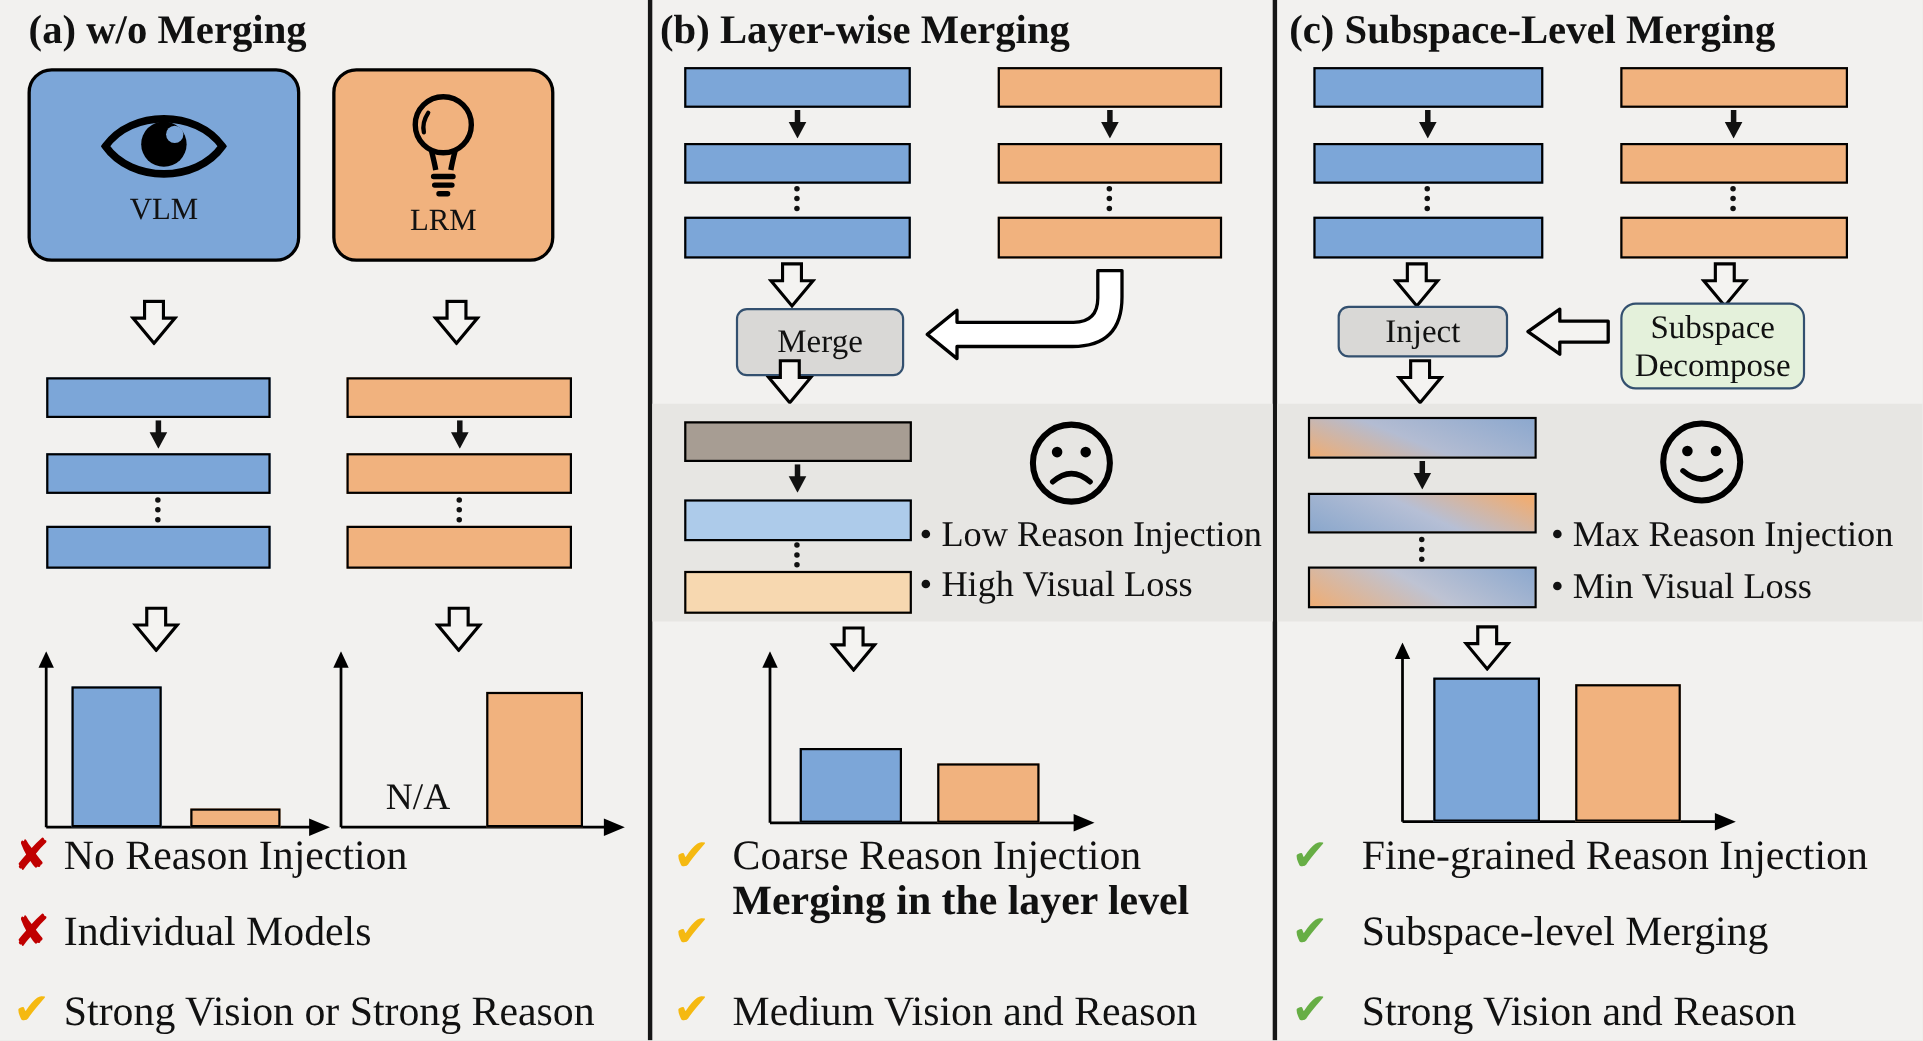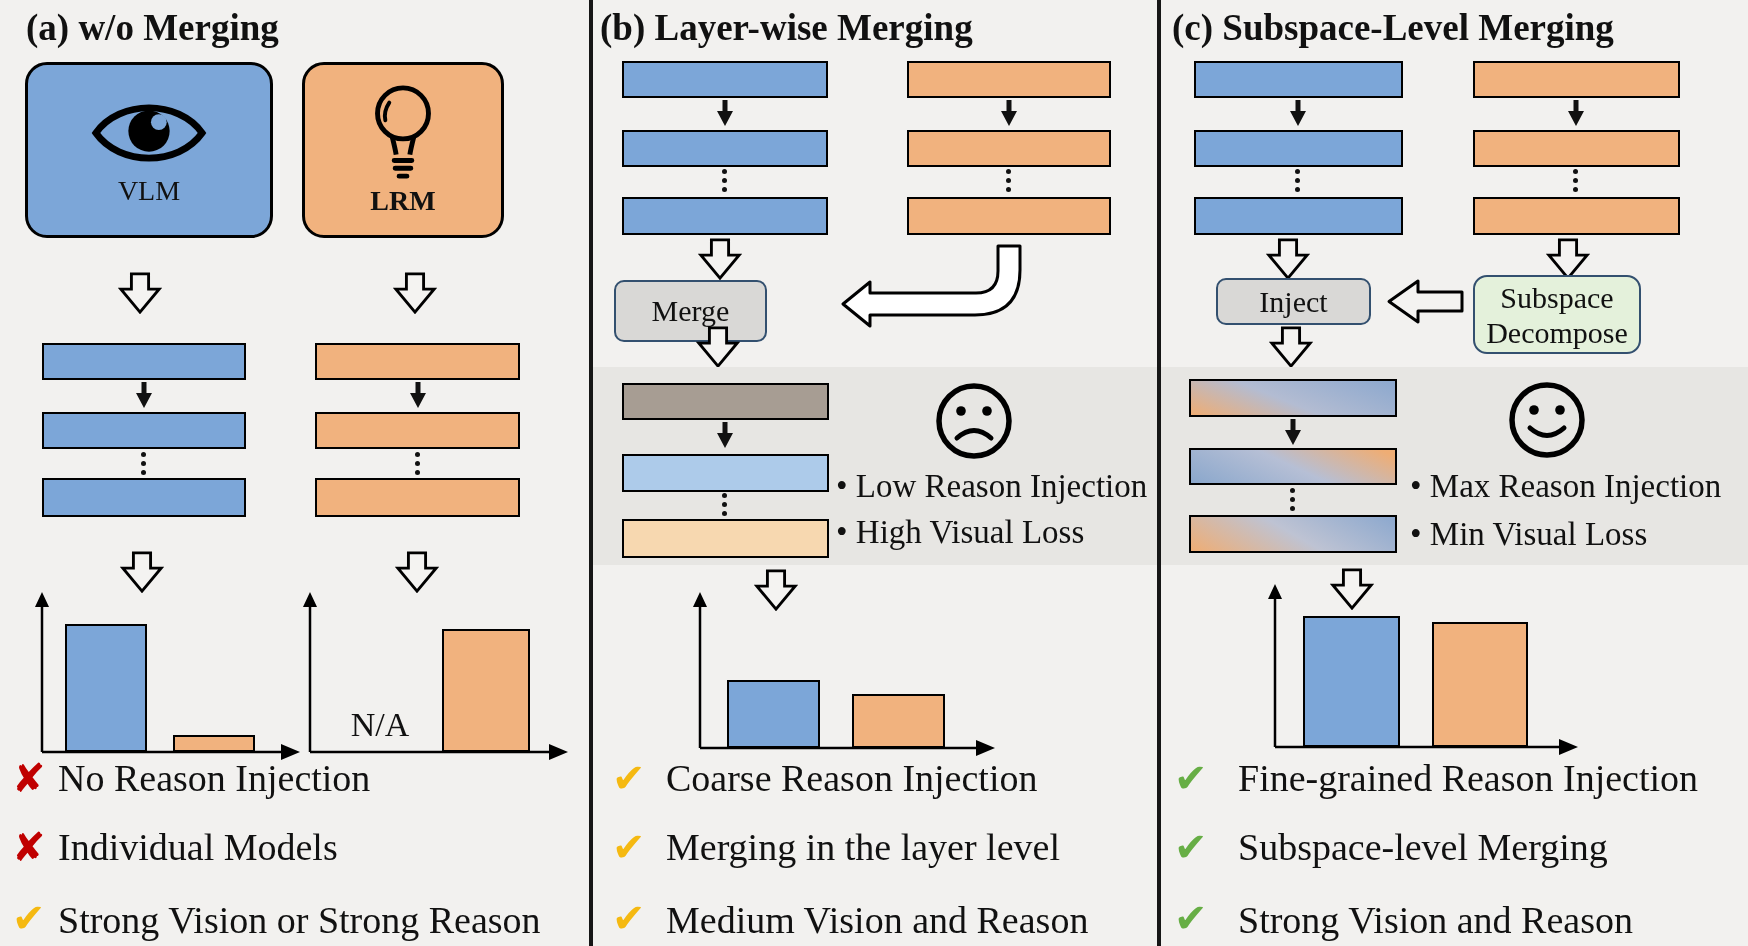--- a/index.html
+++ b/index.html
@@ -51,21 +51,21 @@
     <span>
       <svg width="118" height="80" viewBox="0 0 120 80">
         <path d="M6 40 C30 6 90 6 114 40 C90 74 30 74 6 40 Z" fill="none" stroke="#000" stroke-width="7"></path>
         <circle cx="60" cy="38" r="21" fill="#000"></circle>
         <circle cx="70" cy="29" r="8" fill="#7CA6D8"></circle>
       </svg>
     </span>
     <span class="mlabel">VLM</span>
   </div>
 
-  <div class="modelbox orange" style="left:302px;top:62px;width:202px;height:176px;font-weight:bold;">
+  <div class="modelbox orange" style="left:302px;top:62px;width:202px;height:176px;">
     <span>
       <svg width="70" height="100" viewBox="0 0 70 102">
         <circle cx="35" cy="31" r="26" fill="none" stroke="#000" stroke-width="5"></circle>
         <path d="M21 20 Q15 29 17 38" fill="none" stroke="#000" stroke-width="4" stroke-linecap="round"></path>
         <path d="M24 55 Q27 67 28 73" fill="none" stroke="#000" stroke-width="5"></path>
         <path d="M46 55 Q43 67 42 73" fill="none" stroke="#000" stroke-width="5"></path>
         <path d="M26 79 H44 M27 87 H43 M31 95 H39" stroke="#000" stroke-width="5" stroke-linecap="round"></path>
       </svg>
     </span>
     <span class="mlabel">LRM</span>
@@ -183,21 +183,21 @@
       <i></i>
     </div>
   <div class="layer orange" style="left:907px;top:197px;width:204px;height:38px;"></div>
 
   <div class="abs" style="left:698px;top:238px;">
     <svg width="44" height="42" viewBox="0 0 44 44">
         <path d="M13 2 H31 V18 H42 L22 42 L2 18 H13 Z" fill="#F4F3F1" stroke="#000" stroke-width="3"></path>
       </svg>
   </div>
 
-  <div class="opbox" style="left:614px;top:280px;width:153px;height:62px;">
+  <div class="opbox" style="left:669px;top:280px;width:153px;height:62px;">
     <span>Merge</span>
   </div>
 
   <div class="abs" style="left:840px;top:240px;">
     <svg width="185" height="90" viewBox="0 0 185 90">
       <path d="M158 6 L180 6 L180 30 Q180 75 135 75 L30 75 L30 86 L3 64 L30 42 L30 53 L136 53 Q158 53 158 31 Z" fill="#FFFFFF" stroke="#000" stroke-width="3" stroke-linejoin="round"></path>
     </svg>
   </div>
 
   <div class="abs" style="left:696px;top:326px;">
@@ -254,21 +254,21 @@
       <path d="M12 156 H289" stroke="#000" stroke-width="2.5"></path>
         <path d="M307 156 L288 148 L288 164 Z" fill="#000"></path>
     </svg>
   </div>
   <div class="bar blue" style="left: 727px; width: 93px; bottom: 198px; height: 68px;"></div>
   <div class="bar orange" style="left: 852px; width: 93px; bottom: 198px; height: 54px;"></div>
 
   <div class="mark yellow" style="left:612px;top:754px;">✔</div>
   <div class="rowtext" style="left:666px;top:756px;">Coarse Reason Injection</div>
   <div class="mark yellow" style="left:612px;top:823px;">✔</div>
-  <div class="rowtext" style="left:666px;top:825px;">Merging in the layer level</div>
+  <div class="rowtext" style="left:666px;top:797px;font-weight:bold;">Merging in the layer level</div>
   <div class="mark yellow" style="left:612px;top:894px;">✔</div>
   <div class="rowtext" style="left:666px;top:898px;">Medium Vision and Reason</div>
 
   <div class="abs title" style="left:1172px;top:6px;">(c) Subspace-Level Merging</div>
 
   <div class="layer blue" style="left:1194px;top:61px;width:209px;"></div>
   <div class="abs" style="left:1287px;top:100px;">
     <svg width="22" height="26" viewBox="0 0 22 26">
         <path d="M11 0 V13" stroke="#111" stroke-width="5"></path>
         <path d="M3 11 L19 11 L11 26 Z" fill="#111"></path>

